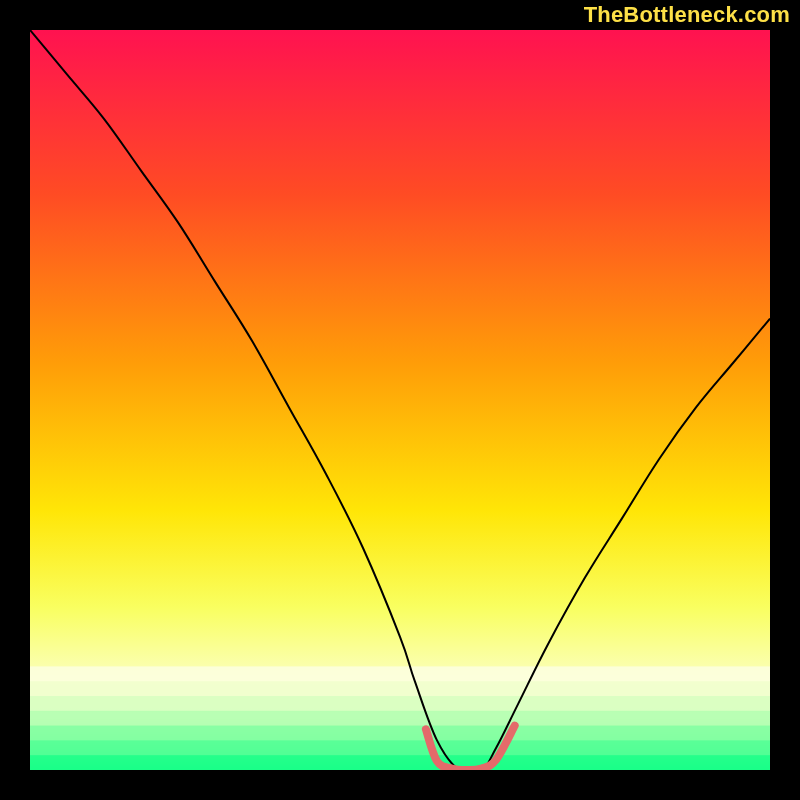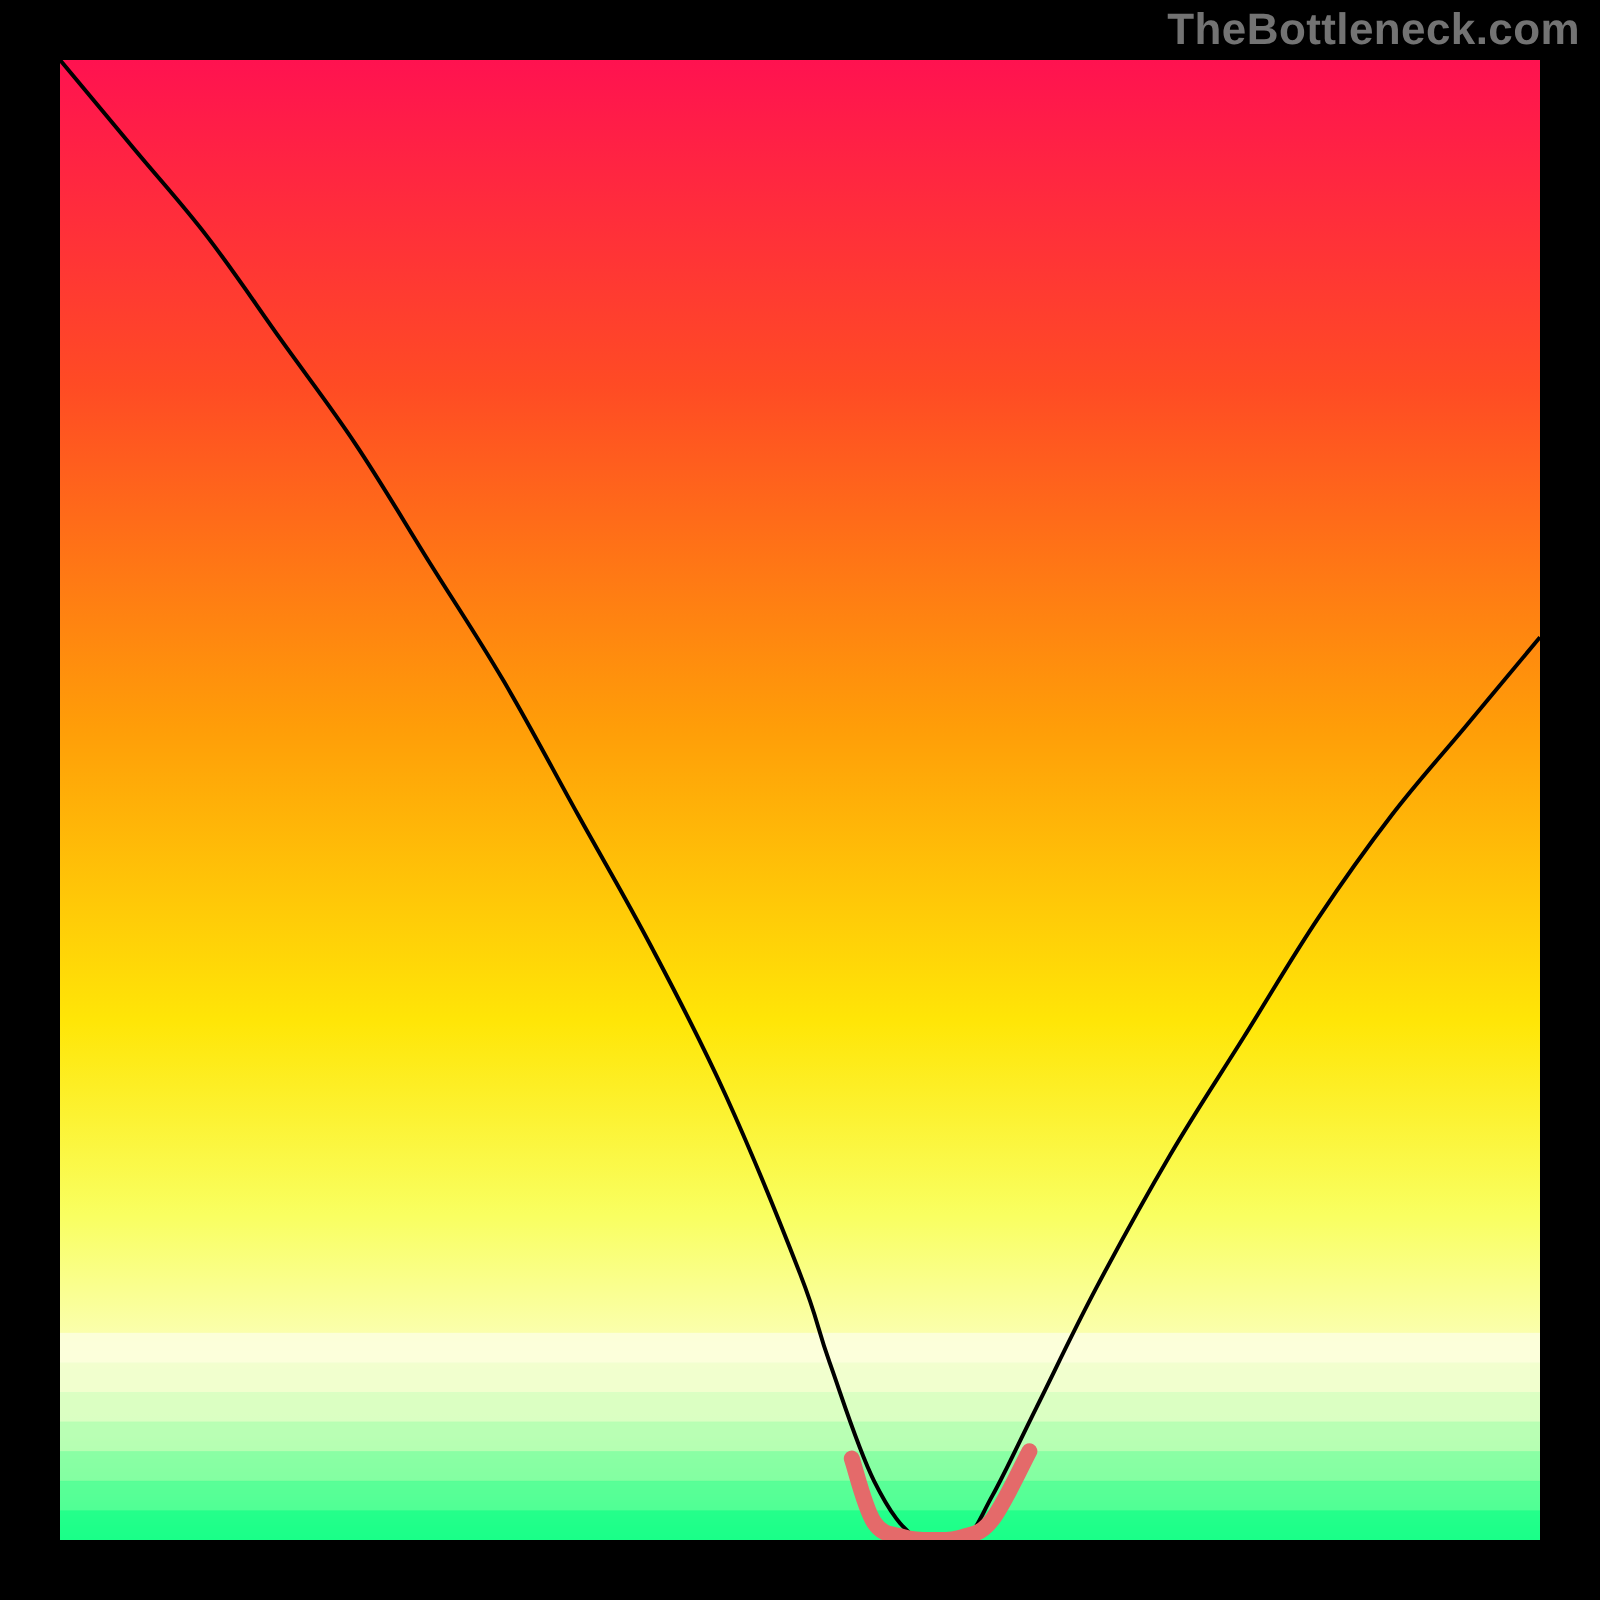--- a/index.html
+++ b/index.html
@@ -13,21 +13,21 @@
   .frame {
     position: relative;
     width: 800px;
     height: 800px;
     background: #000;
   }
   .watermark {
     position: absolute;
     top: 2px;
     right: 10px;
-    color: #737373;
+    color: #fde047;
     font-family: Arial, Helvetica, sans-serif;
     font-size: 22px;
     font-weight: 600;
     letter-spacing: 0.2px;
     z-index: 5;
   }
   .plot-wrap {
     position: absolute;
     left: 30px;
     top: 30px;

